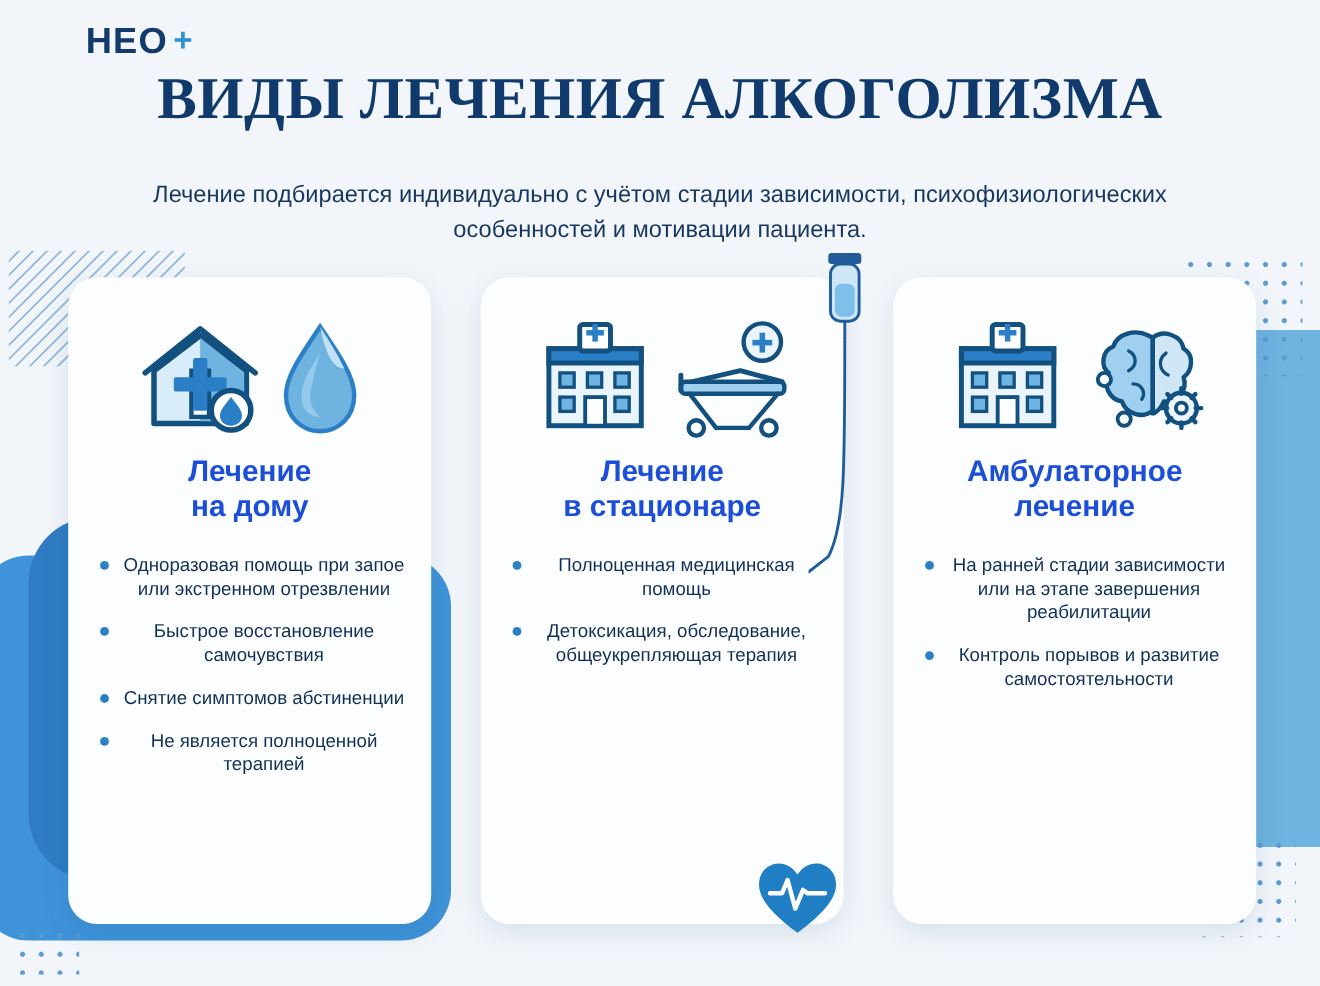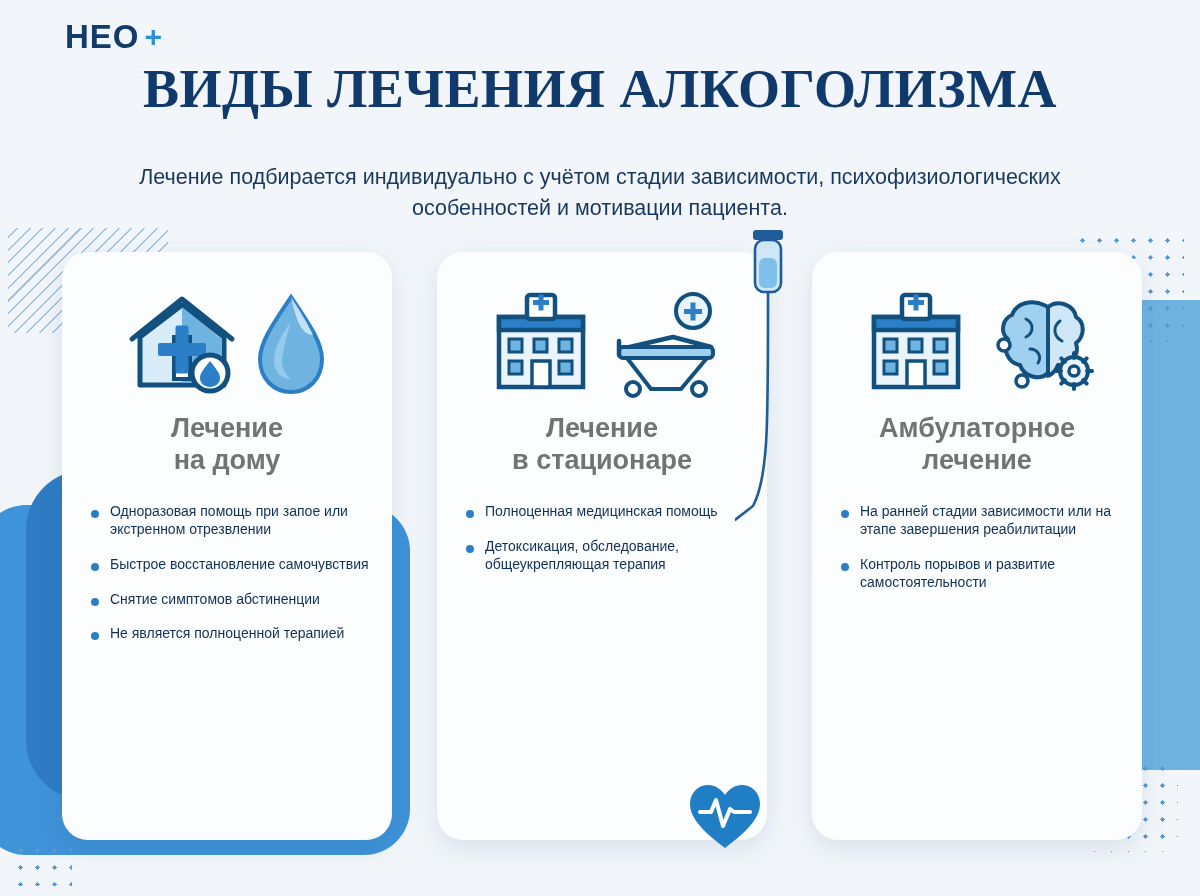--- a/index.html
+++ b/index.html
@@ -40,21 +40,21 @@
   .deco-dots {
     background-image: radial-gradient(#5b9bd5 2.1px, transparent 2.2px);
     background-size: 17px 17px;
   }
   .dots-tr { right: 16px; top: 232px; width: 110px; height: 110px; }
   .dots-br { right: 22px; top: 760px; width: 92px; height: 92px; }
   .dots-bl { left: 12px; top: 842px; width: 60px; height: 44px; }
 
   
   .logo {
-    position: absolute; left: 65px; top: 18px;
+    position: absolute; left: 78px; top: 18px;
     display: flex; align-items: center; gap: 2px;
     font-weight: 800; font-size: 33px; letter-spacing: 1px;
     color: #123a6b;
   }
   .logo .plus { color: #2d8fd5; font-size: 30px; margin-left: 3px; font-weight: 800;}
   h1.title {
     position: absolute; left: 0; right: 0; top: 58px;
     text-align: center;
     font-size: 54px; font-weight: 800; letter-spacing: 0.5px;
     color: #0f3a6b;
@@ -80,32 +80,32 @@
     box-shadow: 0 8px 26px rgba(25,70,120,0.12);
     padding: 28px 22px 20px 22px;
     display: flex; flex-direction: column; align-items: center;
   }
   .card.c1 { height: 588px; }
   .card.c2 { height: 588px; }
   .card.c3 { height: 588px; }
 
   .icons { height: 130px; display: flex; align-items: center; justify-content: center; gap: 10px; }
   .card-title {
-    text-align: center; font-size: 27px; font-weight: 800; color: #737373;
+    text-align: center; font-size: 27px; font-weight: 800; color: #1d4ed8;
     line-height: 1.2; margin-top: 2px; white-space: pre-line;
   }
   ul.bullets {
     list-style: none; margin-top: 26px; width: 100%;
     padding-left: 6px;
   }
   ul.bullets li {
     position: relative;
     padding-left: 20px;
     margin-bottom: 17px;
-    font-size: 14px; line-height: 1.28; color: #123055; font-weight: 500;
+    font-size: 17px; line-height: 1.28; color: #123055; font-weight: 500; text-align: center;
   }
   ul.bullets li::before {
     content: ""; position: absolute; left: 1px; top: 7px;
     width: 8px; height: 8px; border-radius: 50%; background: #2a7fc6;
   }
 
   
   .iv {
     position: absolute; left: 735px; top: 228px; z-index: 5;
   }

